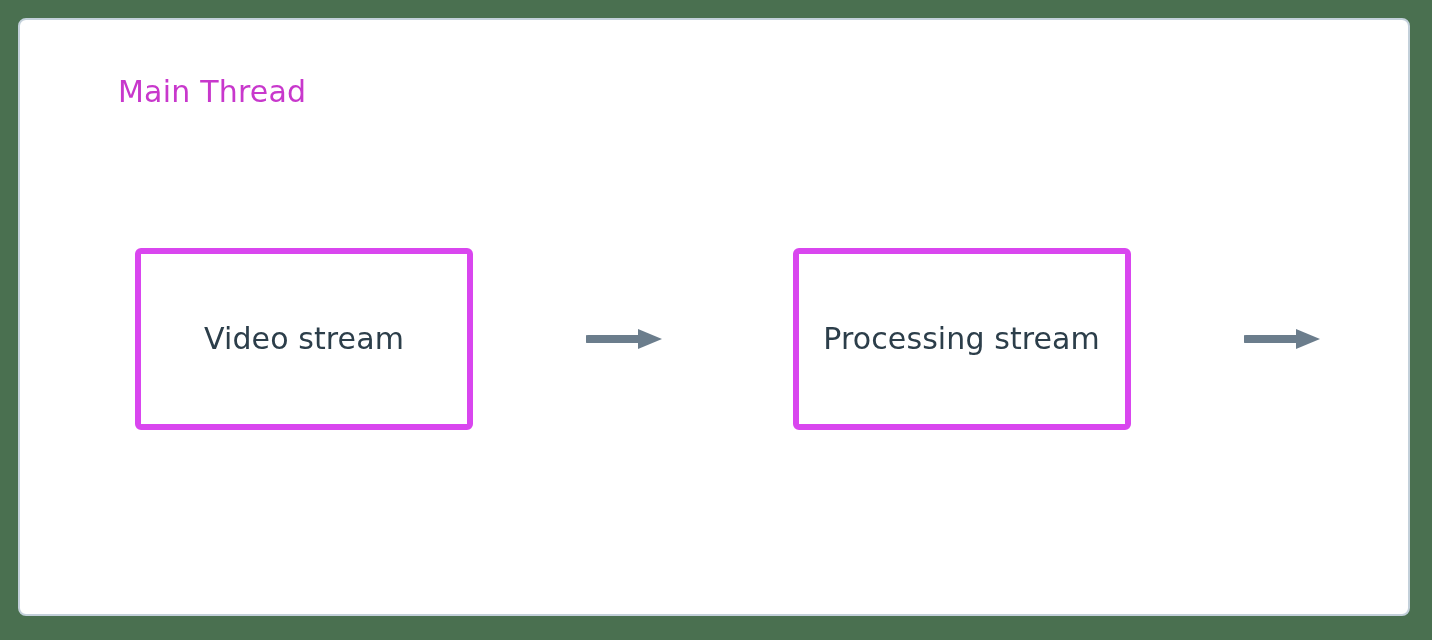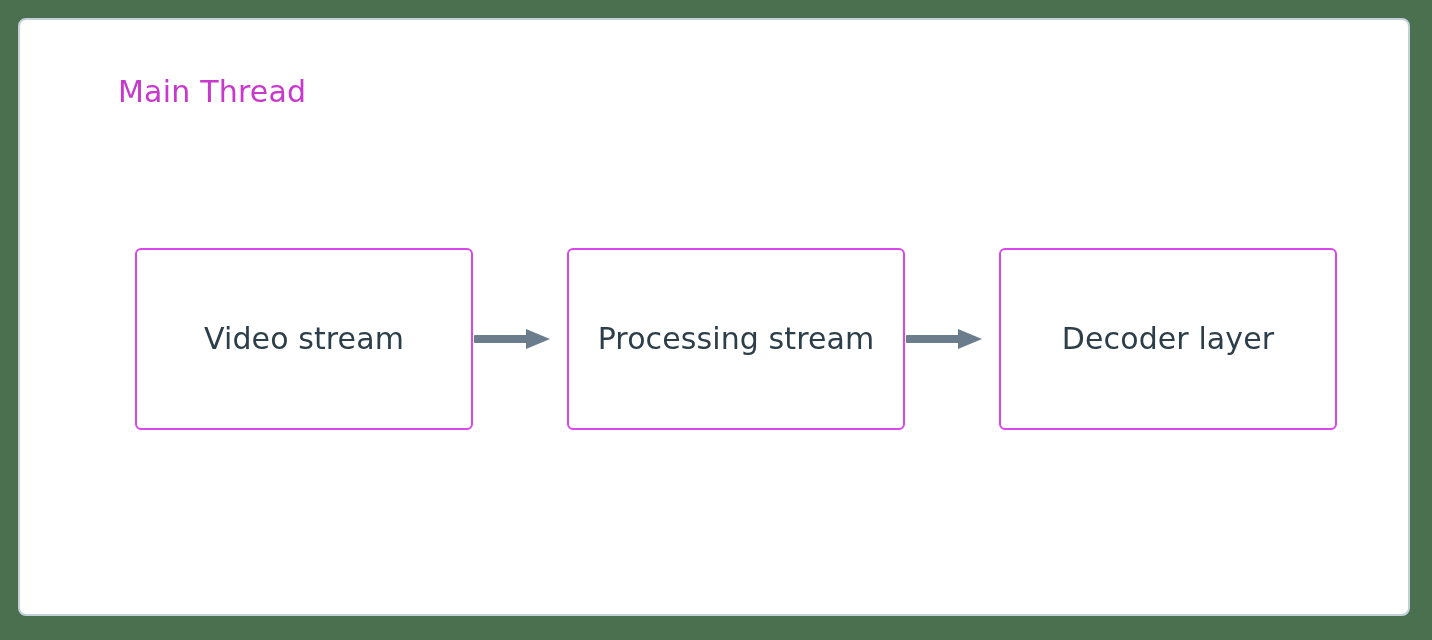--- a/index.html
+++ b/index.html
@@ -55,21 +55,21 @@
     display: flex;
     align-items: center;
     justify-content: space-between;
   }
 
   .node-box {
     box-sizing: border-box;
     width: 338px;
     height: 182px;
     background: #ffffff;
-    border: 2px solid #d946ef;
+    border: 6px solid #d946ef;
     border-radius: 6px;
     display: flex;
     align-items: center;
     justify-content: center;
     flex: 0 0 auto;
   }
 
   .node-label {
     font-size: 30px;
     font-weight: 400;
@@ -108,19 +108,16 @@
 
       <div class="node-box">
         <span class="node-label">Processing stream</span>
       </div>
 
       <svg class="edge-arrow" viewBox="0 0 93 22">
         <line x1="2" y1="11" x2="56" y2="11" stroke="#6b7d8c" stroke-width="8" stroke-linecap="round"></line>
         <polygon points="52,1 76,11 52,21" fill="#6b7d8c"></polygon>
       </svg>
 
-      <div class="node-box">
-        <span class="node-label">Decoder layer</span>
-      </div>
 
     </div>
   </div>
 </div>
 
 </body></html>

